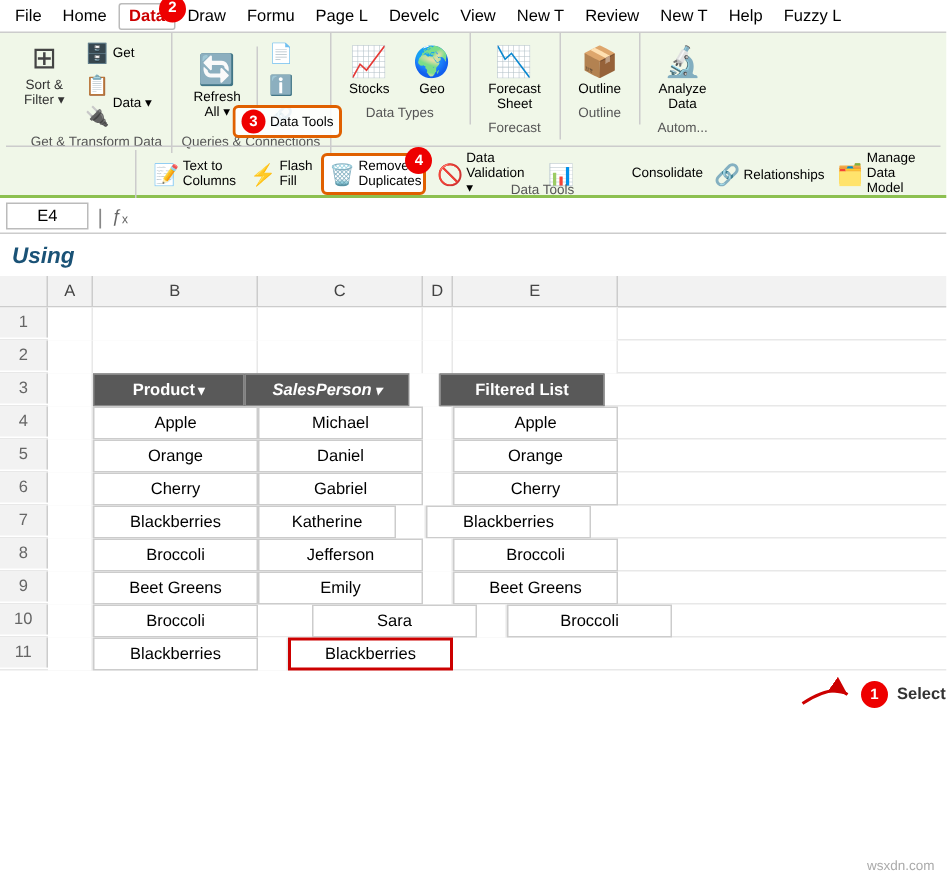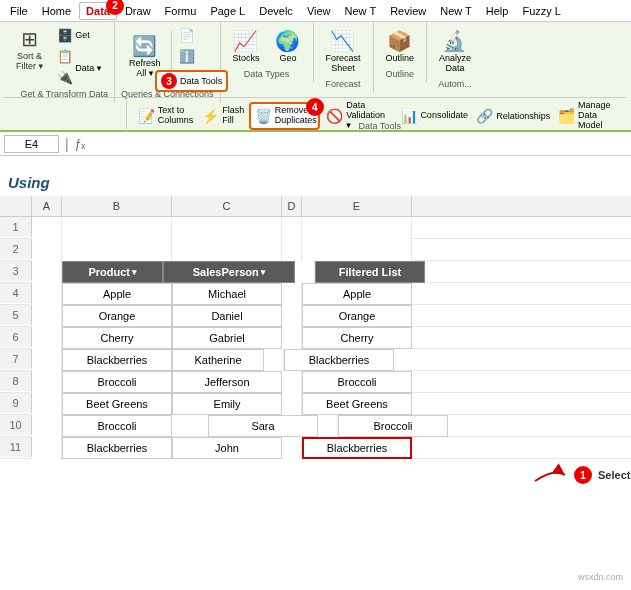--- a/index.html
+++ b/index.html
@@ -104,21 +104,20 @@
     .title-row {
       background: #fff;
       padding: 4px 8px;
       font-size: 16px;
       font-style: italic;
       font-weight: bold;
       color: #1a5276;
       height: 28px;
       display: flex;
       align-items: center;
-      margin-top: 12px;
     }
     .row-num-cell {
       width: 32px;
       min-width: 32px;
       border-right: 1px solid #ccc;
       text-align: center;
       font-size: 11px;
       color: #666;
       background: #f2f2f2;
       height: 20px;
@@ -324,21 +323,21 @@
         <span style="font-size:14px; color:#c00;">🗑️</span>
         <span style="font-size:9px; line-height:1.1;">Remove<br>Duplicates</span>
         <span class="step-circle" style="top:-6px; right:-6px;">4</span>
       </div>
       <div class="ribbon-btn" style="flex-direction:row; height:28px; align-items:center; gap:2px; padding:2px 4px; min-width:44px;">
         <span style="font-size:14px; color:#c00;">🚫</span>
         <span style="font-size:9px; line-height:1.1;">Data<br>Validation ▾</span>
       </div>
       <div class="ribbon-btn" style="flex-direction:row; height:28px; align-items:center; gap:2px; padding:2px 4px; min-width:50px;">
         <span style="font-size:14px;">📊</span>
-        <span style="font-size:9px; line-height:1.1;">Consolidate</span>
+        <span style="font-size:9px; line-height:1.1;margin-left:36px;">Consolidate</span>
       </div>
       <div class="ribbon-btn" style="flex-direction:row; height:28px; align-items:center; gap:2px; padding:2px 4px; min-width:55px;">
         <span style="font-size:14px;">🔗</span>
         <span style="font-size:9px;">Relationships</span>
       </div>
       <div class="ribbon-btn" style="flex-direction:row; height:28px; align-items:center; gap:2px; padding:2px 4px; min-width:50px;">
         <span style="font-size:14px; color:#0070c0;">🗂️</span>
         <span style="font-size:9px; line-height:1.1;">Manage<br>Data Model</span>
       </div>
       <div style="font-size:9px; color:#555; position:absolute; bottom:1px; left:50%; transform:translateX(-50%); white-space:nowrap;">Data Tools</div>
@@ -393,21 +392,21 @@
     <div class="cell empty" style="width:110px;"></div>
   </div>
 
   <div class="sheet-row">
     <div class="row-num-cell">3</div>
     <div class="cell empty" style="width:30px;"></div>
     <div class="cell header-cell" style="width:101px;">
       <span>Product</span>
       <span class="filter-icon">▾</span>
     </div>
-    <div class="cell header-cell" style="width:132px;">
+    <div class="cell header-cell" style="width:110px;font-style:italic;">
       <span>SalesPerson</span>
       <span class="filter-icon">▾</span>
     </div>
     <div class="cell empty" style="width:20px;"></div>
     <div class="cell filtered-header" style="width:110px;">
       <span>Filtered List</span>
     </div>
   </div>
 
   <div class="sheet-row">
@@ -513,23 +512,20 @@
     <div class="cell filtered-data" style="width:110px;">
         <span>Broccoli</span>
       </div>
   </div>
 
   <div class="sheet-row">
     <div class="row-num-cell">11</div>
     <div class="cell empty" style="width:30px;"></div>
     <div class="cell data-cell" style="width:110px;">
         <span>Blackberries</span>
-      </div>
-    <div class="cell data-cell" style="width:110px;">
-        <span>John</span>
       </div>
     <div class="cell empty" style="width:20px;"></div>
     <div class="cell filtered-last" style="width:110px;">
         <span>Blackberries</span>
       </div>
   </div>
 
 </div>
 
 <div style="display:flex; align-items:center; padding:4px 8px; position:relative;">

